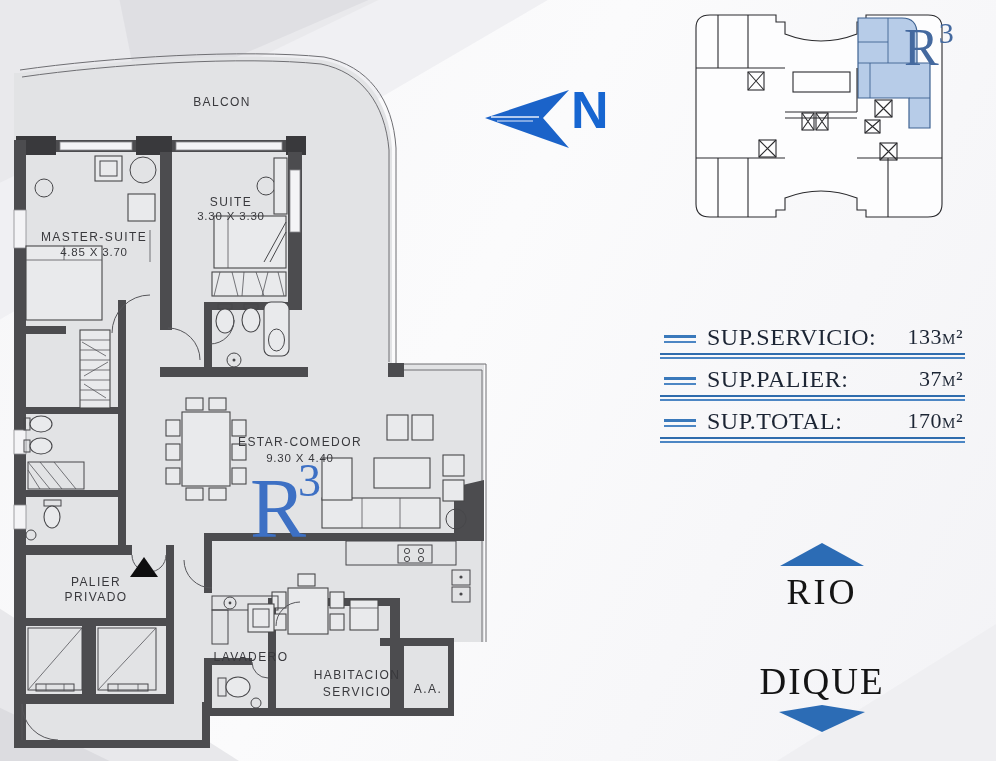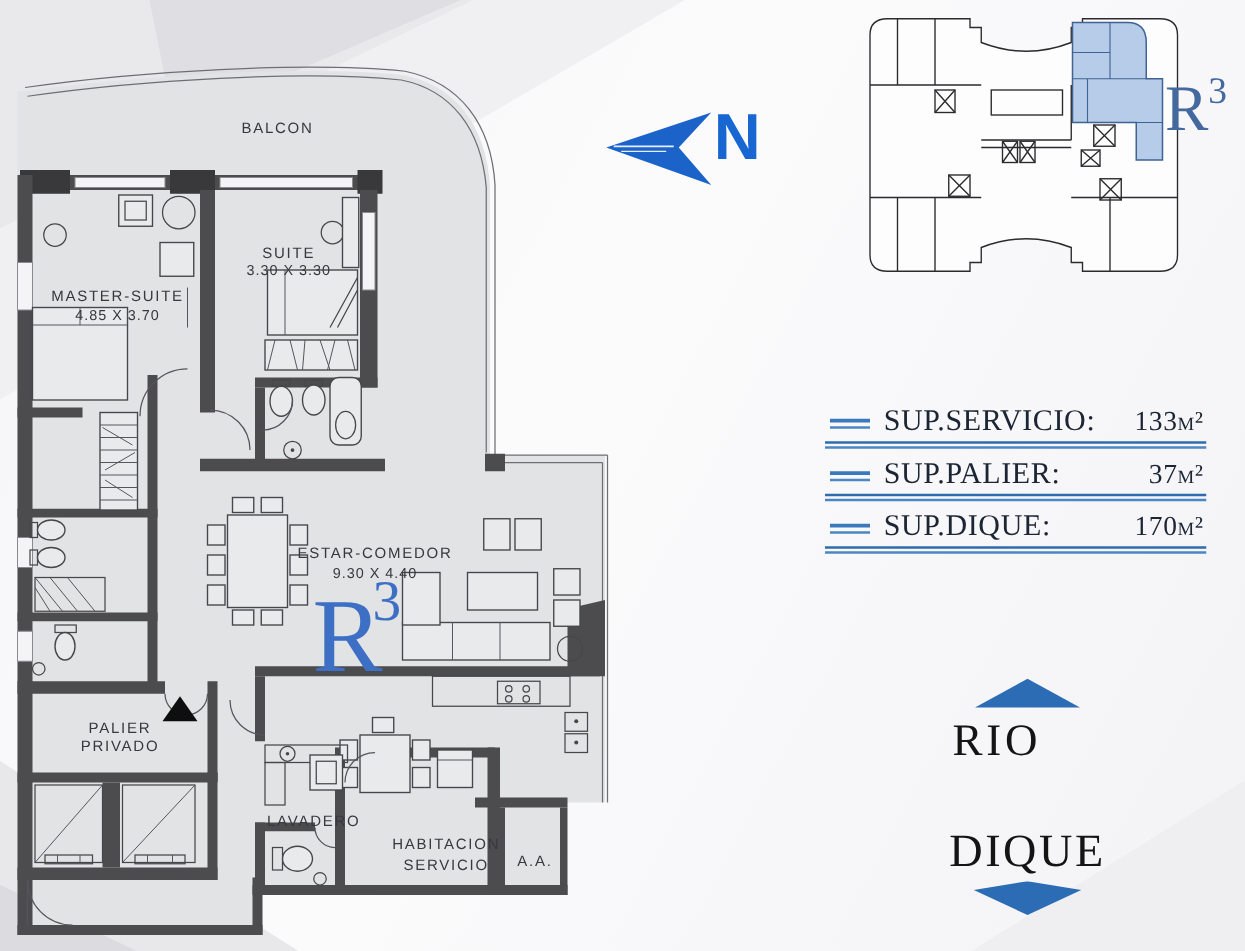--- a/index.html
+++ b/index.html
@@ -33,38 +33,38 @@
   
   #north{position:absolute;left:483px;top:86px;width:150px;height:66px;}
   #north .nletter{position:absolute;left:88px;top:-6px;font:bold 52px "Liberation Sans",sans-serif;color:#1766d1;}
 
   
   #keyplan{position:absolute;left:688px;top:8px;width:262px;height:215px;}
   .kline{stroke:#2b2b2e;stroke-width:1.1;fill:none;}
   .kfill{fill:#fdfdfe;}
   .kunit{fill:#b7cce8;stroke:#3f6392;stroke-width:1.2;}
   .kuline{stroke:#3f6392;stroke-width:.9;fill:none;}
-  #keyplan-label{position:absolute;left:932px;top:16px;color:#44699f;font-family:"Liberation Serif",serif;margin-top:40px;}
+  #keyplan-label{position:absolute;left:904px;top:16px;color:#44699f;font-family:"Liberation Serif",serif;}
   #keyplan-label .base{font-size:52px;}
   #keyplan-label .sup{font-size:30px;vertical-align:22px;}
 
   
   #areas{position:absolute;left:660px;top:322px;width:305px;font-family:"Liberation Serif",serif;}
   .area-row{position:relative;height:42px;}
   .area-dash{position:absolute;left:4px;top:13px;width:32px;}
   .area-dash i{display:block;height:3px;background:#3a79bb;margin-bottom:3px;}
   .area-dash i:last-child{height:2px;background:#4c86c4;}
   .area-label{position:absolute;left:47px;top:2px;font-size:24px;color:#1c2534;letter-spacing:.5px;white-space:nowrap;}
   .area-value{position:absolute;right:2px;top:2px;font-size:22px;color:#1c2534;font-variant:small-caps;letter-spacing:.5px;}
   .area-underline{position:absolute;left:0;bottom:3px;width:100%;}
   .area-underline i{display:block;height:2.6px;background:#2f6cad;margin-bottom:2px;}
   .area-underline i:last-child{height:1.6px;background:#4c86c4;}
 
   
-  #rio{position:absolute;left:762px;top:543px;width:120px;text-align:left;}
+  #rio{position:absolute;left:762px;top:543px;width:120px;text-align:center;}
   #rio .tri{width:0;height:0;margin:0 auto;border-left:42px solid transparent;border-right:42px solid transparent;border-bottom:23px solid #2c6cb5;}
   #rio .word{margin-top:5px;font-family:"Liberation Serif",serif;font-size:36px;color:#141414;letter-spacing:3px;}
   #dique{position:absolute;left:748px;top:660px;width:148px;text-align:center;}
   #dique .word{font-family:"Liberation Serif",serif;font-size:37px;color:#141414;letter-spacing:2px;}
   #dique svg{display:block;margin:2px auto 0;}
 </style>
 </head>
 <body>
 
 <div id="stage">
@@ -358,21 +358,21 @@
       <span class="area-underline">
           <i></i>
           <i></i>
         </span>
     </div>
     <div class="area-row">
       <span class="area-dash">
           <i></i>
           <i></i>
         </span>
-      <span class="area-label">SUP.DIQUE:</span>
+      <span class="area-label">SUP.TOTAL:</span>
       <span class="area-value">170m²</span>
       <span class="area-underline">
           <i></i>
           <i></i>
         </span>
     </div>
   </div>
 
   <div id="rio">
     <div class="tri"></div>

